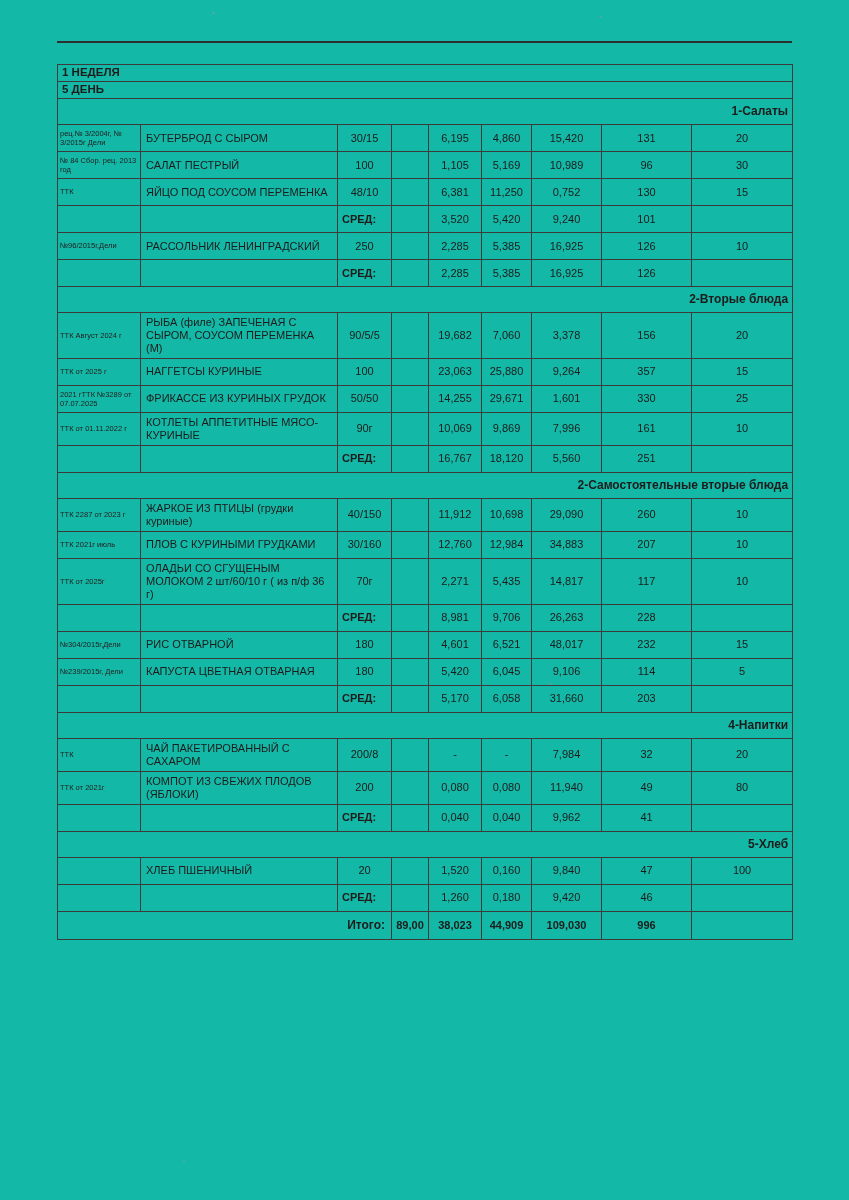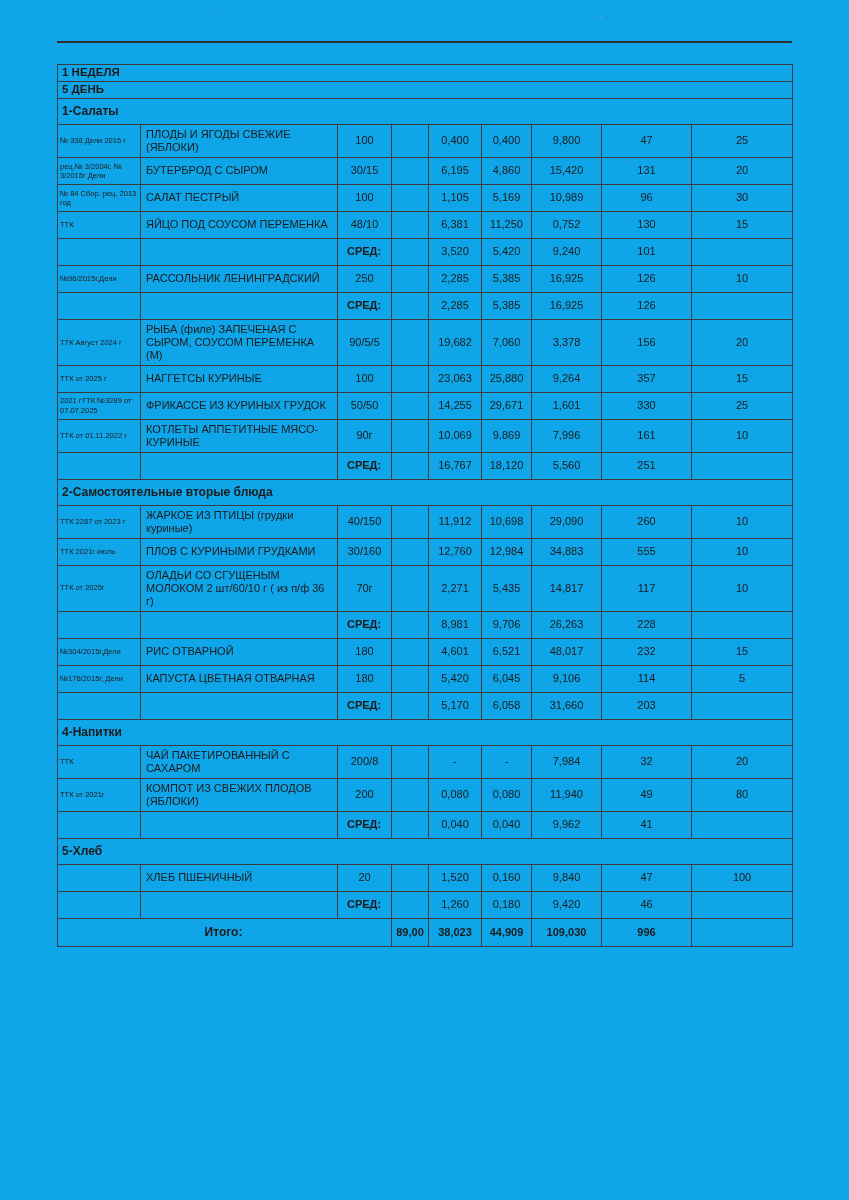--- a/index.html
+++ b/index.html
@@ -6,21 +6,21 @@
   html,body { width: 849px; height: 1200px; }
   body {
     position: relative;
     background: #f6f6f4;
     font-family: "Liberation Sans", sans-serif;
     color: #1c1c1c;
     overflow: hidden;
   }
   .sheet {
     position: absolute; inset: 0;
-    background: #0ea5e9;
+    background: #14b8a6;
   }
   .top-rule {
     position: absolute;
     left: 57px; top: 41px;
     width: 735px; height: 2px;
     background: #2f2f2f;
   }
   .speck {
     position: absolute; width: 3px; height: 2px;
     background: #9a9a94; border-radius: 50%; opacity: .6;
@@ -55,46 +55,46 @@
     vertical-align: middle;
     overflow: hidden;
   }
   tr.hdr td.hdr-cell {
     font-weight: bold;
     font-size: 11.5px;
     height: 17px;
     padding: 1px 4px;
   }
   td.section {
-    text-align: left;
+    text-align: right;
     font-weight: bold;
     font-size: 12px;
     height: 26px;
     padding: 4px;
   }
   td.ref {
     font-size: 7.5px;
     padding: 2px 2px;
     line-height: 1.25;
     color: #222;
   }
   td.name { padding-left: 5px; }
   td.num { text-align: center; }
   tr.dish td { height: 27px; }
   tr.avg td { height: 27px; }
   td.avg-label {
     font-weight: bold;
-    text-align: center;
+    text-align: left;
     padding-right: 5px;
   }
   tr.totalrow td { height: 28px; }
   td.total-label {
     font-weight: bold;
     font-size: 12px;
-    text-align: center;
+    text-align: right;
     padding-right: 6px;
   }
   td.total { font-weight: bold; text-align: center; }
 </style>
 </head>
 <body>
 
 <div class="sheet">
   <span class="speck s1"></span>
   <span class="speck s2"></span>
@@ -119,31 +119,20 @@
         <tr class="hdr">
           <td colspan="9" class="hdr-cell">1 НЕДЕЛЯ</td>
         </tr>
         <tr class="hdr">
           <td colspan="9" class="hdr-cell">5 ДЕНЬ</td>
         </tr>
         <tr>
           <td colspan="9" class="section">1-Салаты</td>
         </tr>
         <tr class="dish">
-          <td class="ref">№ 338 Дели 2015 г</td>
-          <td class="name">ПЛОДЫ И ЯГОДЫ СВЕЖИЕ (ЯБЛОКИ)</td>
-          <td class="num">100</td>
-          <td class="num"></td>
-          <td class="num">0,400</td>
-          <td class="num">0,400</td>
-          <td class="num">9,800</td>
-          <td class="num">47</td>
-          <td class="num">25</td>
-        </tr>
-        <tr class="dish">
           <td class="ref">рец.№ 3/2004г, № 3/2015г Дели</td>
           <td class="name">БУТЕРБРОД С СЫРОМ</td>
           <td class="num">30/15</td>
           <td class="num"></td>
           <td class="num">6,195</td>
           <td class="num">4,860</td>
           <td class="num">15,420</td>
           <td class="num">131</td>
           <td class="num">20</td>
         </tr>
@@ -195,20 +184,23 @@
           <td class="ref"></td>
           <td class="name"></td>
           <td class="avg-label">СРЕД:</td>
           <td class="num"></td>
           <td class="num">2,285</td>
           <td class="num">5,385</td>
           <td class="num">16,925</td>
           <td class="num">126</td>
           <td class="num"></td>
         </tr>
+        <tr>
+          <td colspan="9" class="section">2-Вторые блюда</td>
+        </tr>
         <tr class="dish">
           <td class="ref">ТТК Август 2024 г</td>
           <td class="name">РЫБА (филе) ЗАПЕЧЕНАЯ С СЫРОМ, СОУСОМ ПЕРЕМЕНКА (М)</td>
           <td class="num">90/5/5</td>
           <td class="num"></td>
           <td class="num">19,682</td>
           <td class="num">7,060</td>
           <td class="num">3,378</td>
           <td class="num">156</td>
           <td class="num">20</td>
@@ -272,21 +264,21 @@
           <td class="num">10</td>
         </tr>
         <tr class="dish">
           <td class="ref">ТТК 2021г июль</td>
           <td class="name">ПЛОВ С КУРИНЫМИ ГРУДКАМИ</td>
           <td class="num">30/160</td>
           <td class="num"></td>
           <td class="num">12,760</td>
           <td class="num">12,984</td>
           <td class="num">34,883</td>
-          <td class="num">555</td>
+          <td class="num">207</td>
           <td class="num">10</td>
         </tr>
         <tr class="dish">
           <td class="ref">ТТК от 2025г</td>
           <td class="name">ОЛАДЬИ СО СГУЩЕНЫМ МОЛОКОМ 2 шт/60/10 г ( из п/ф 36 г)</td>
           <td class="num">70г</td>
           <td class="num"></td>
           <td class="num">2,271</td>
           <td class="num">5,435</td>
           <td class="num">14,817</td>
@@ -309,21 +301,21 @@
           <td class="name">РИС ОТВАРНОЙ</td>
           <td class="num">180</td>
           <td class="num"></td>
           <td class="num">4,601</td>
           <td class="num">6,521</td>
           <td class="num">48,017</td>
           <td class="num">232</td>
           <td class="num">15</td>
         </tr>
         <tr class="dish">
-          <td class="ref">№176/2015г, Дели</td>
+          <td class="ref">№239/2015г, Дели</td>
           <td class="name">КАПУСТА ЦВЕТНАЯ ОТВАРНАЯ</td>
           <td class="num">180</td>
           <td class="num"></td>
           <td class="num">5,420</td>
           <td class="num">6,045</td>
           <td class="num">9,106</td>
           <td class="num">114</td>
           <td class="num">5</td>
         </tr>
         <tr class="avg">

